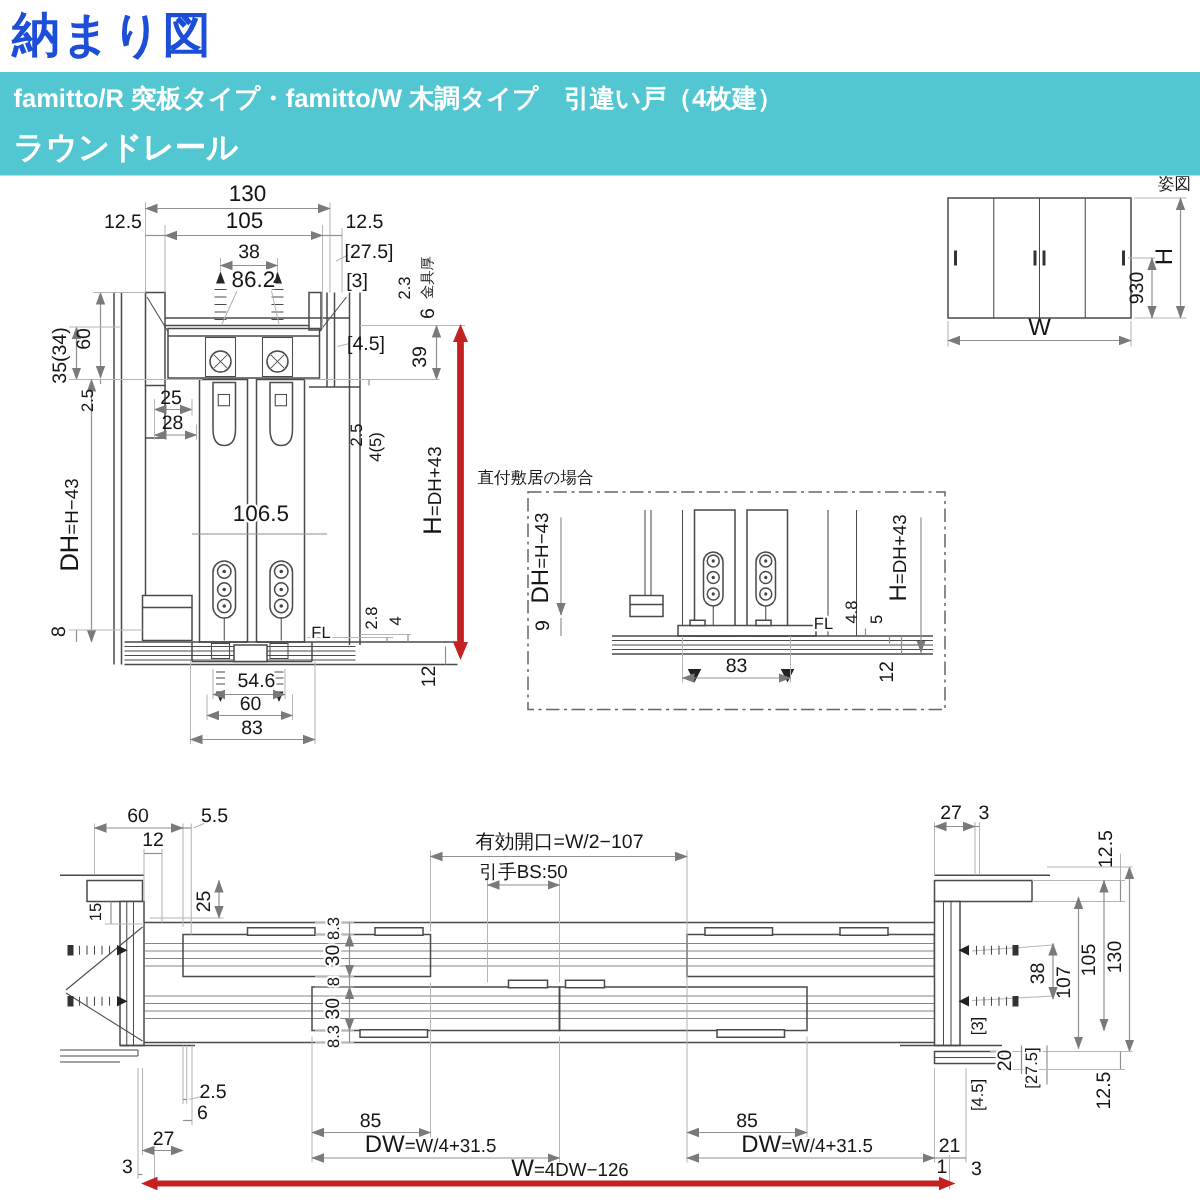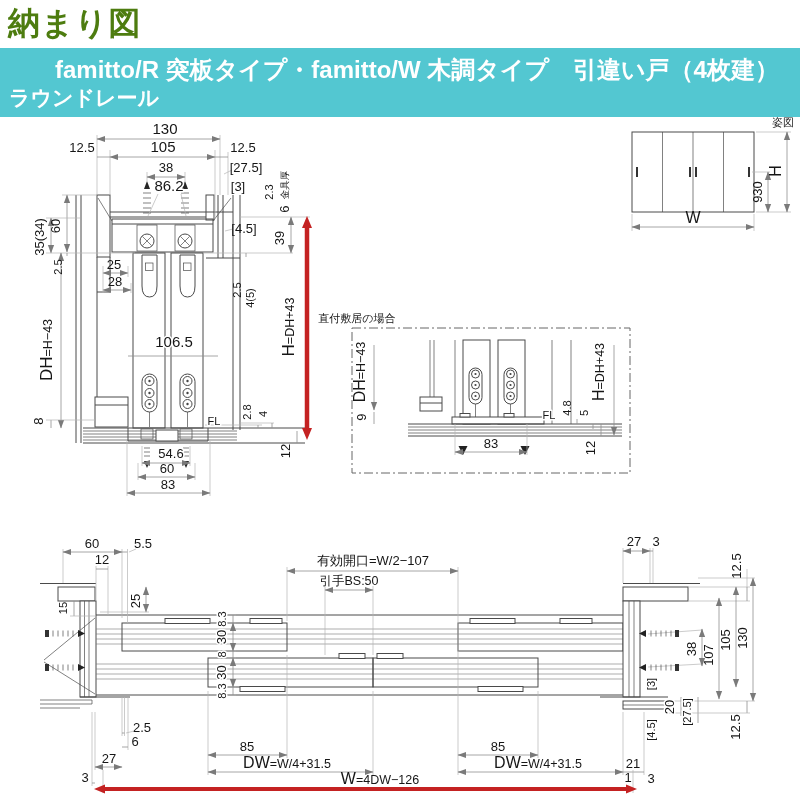--- a/index.html
+++ b/index.html
@@ -1,22 +1,22 @@
 <!DOCTYPE html>
 <html><head>
 <meta charset="utf-8">
 <style>
   html,body{margin:0;padding:0;}
   body{width:800px;height:800px;background:#fff;position:relative;overflow:hidden;
        font-family:"Liberation Sans",sans-serif;}
   .page-title{position:absolute;top:2px;left:8px;font-size:32px;font-weight:bold;
-       color:#4d7c0f;z-index:2;letter-spacing:1px;}
+       color:#1d4ed8;z-index:2;letter-spacing:1px;}
   .band{position:absolute;top:48px;left:0;width:800px;height:69px;background:#53c7d1;
        z-index:2;color:#fff;font-weight:bold;}
-  .band .l1{position:absolute;top:6px;left:9px;font-size:24px;margin-left:46px;}
+  .band .l1{position:absolute;top:6px;left:9px;font-size:17px;}
   .band .l2{position:absolute;top:36px;left:9px;font-size:21px;}
   svg{position:absolute;top:0;left:0;z-index:1;}
   svg text{font-family:"Liberation Sans",sans-serif;fill:#161616;text-anchor:middle;}
   .t{font-size:13px}.tb{font-size:15px}.ts{font-size:11px}.t9{font-size:9.5px}
   .big{font-size:17px}.med{font-size:16px}.sm{font-size:12.5px}
   .halo{stroke:#fff;stroke-width:3px;paint-order:stroke;stroke-linejoin:round;}
   .sl{stroke:#4a4a4a;stroke-width:1;fill:none}
   .sn{stroke:#4a4a4a;stroke-width:.7;fill:none}
   .sf{stroke:#4a4a4a;stroke-width:1;fill:#fff}
   .dm{stroke:#909090;stroke-width:.8;fill:none}

